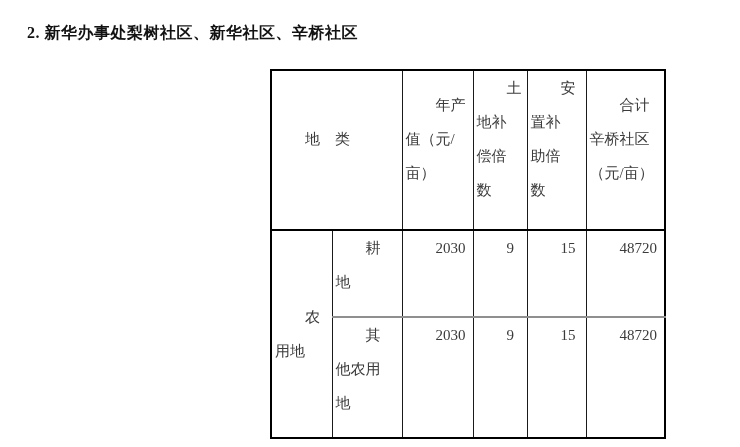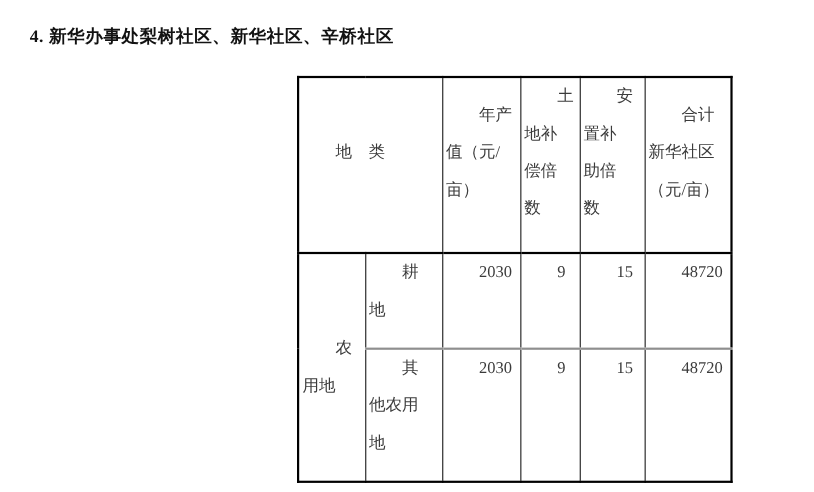--- a/index.html
+++ b/index.html
@@ -52,21 +52,21 @@
     border-bottom: 2px solid #000000;
   }
   td.gr { border-right-color: #8f8f8f; }
   td.gl { border-left-color: #8f8f8f; }
 </style>
 </head>
 <body>
 
 <div>
 
-  <div class="heading">4. 新华办事处梨树社区、新华社区、辛桥社区</div>
+  <div class="heading">2. 新华办事处梨树社区、新华社区、辛桥社区</div>
 
   <table class="comp-table">
     <colgroup>
       <col style="width:61px">
       <col style="width:70px">
       <col style="width:71px">
       <col style="width:54px">
       <col style="width:59px">
       <col style="width:79px">
     </colgroup>
@@ -78,21 +78,21 @@
 亩）</td>
         <td class="gr">土
 地补
 偿倍
 数</td>
         <td class="gl">安
 置补
 助倍
 数</td>
         <td>合计
-新华社区
+辛桥社区
 （元/亩）</td>
       </tr>
 
       <tr class="r1">
         <td rowspan="2" class="cat">农
 用地</td>
         <td class="bc">耕
 地</td>
         <td class="bc">2030</td>
         <td class="bc gr">9</td>

